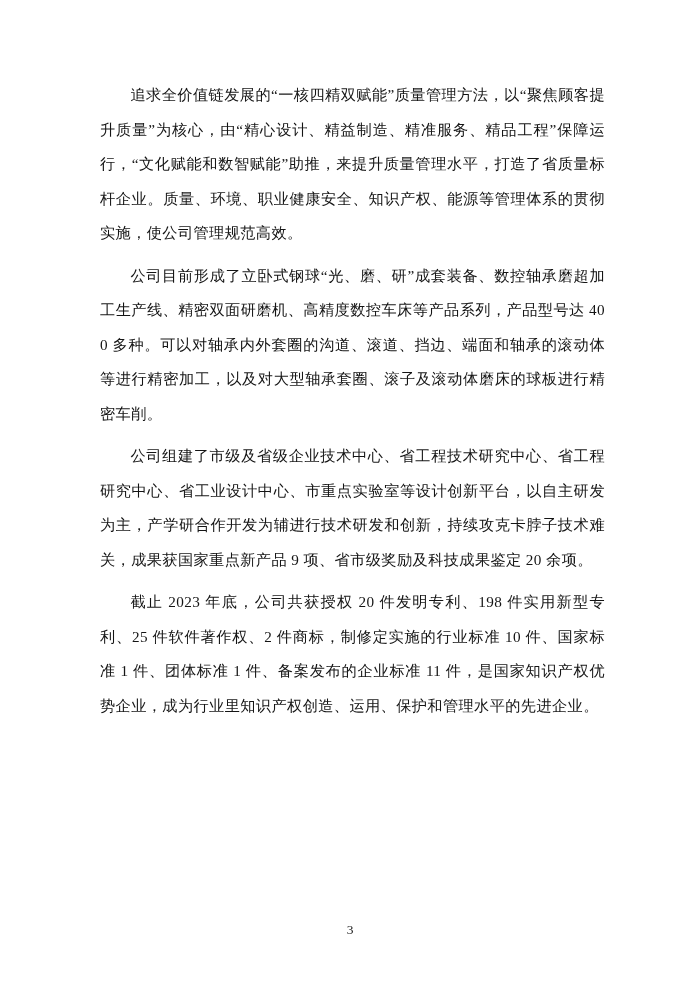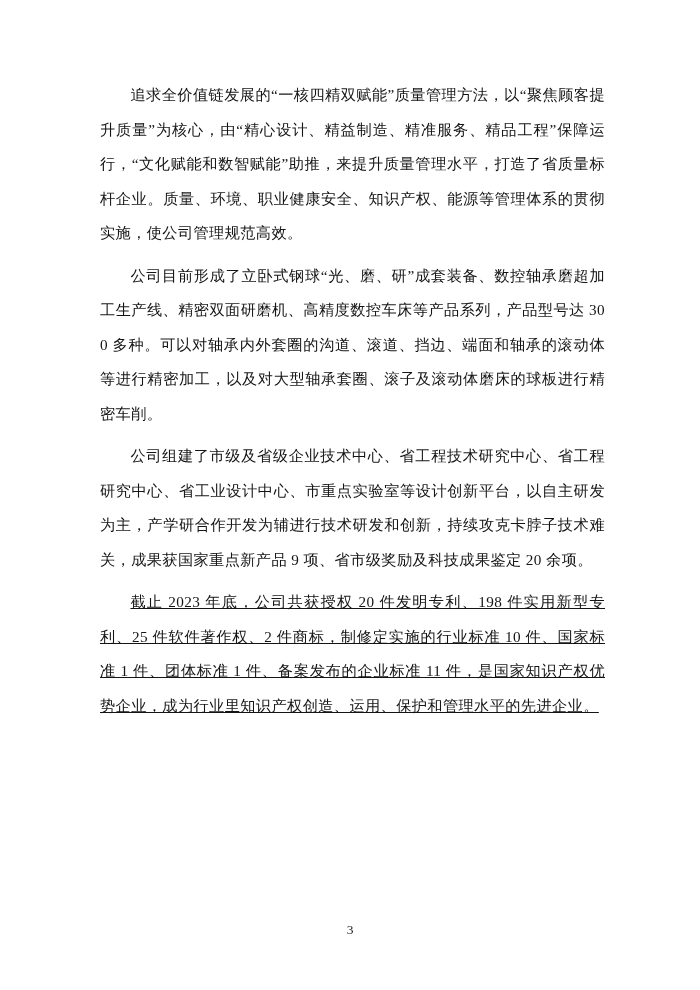--- a/index.html
+++ b/index.html
@@ -32,37 +32,36 @@
     line-height: 34.5px;
     letter-spacing: 0.4px;
     text-align: justify;
     text-justify: inter-ideograph;
     margin: 0 0 8px 0;
     color: #141414;
     word-break: break-all;
   }
   .para:last-of-type {
     margin-bottom: 0;
-    text-decoration: underline;
   }
   .page-number {
     position: absolute;
     left: 0;
     right: 0;
     bottom: 52px;
     text-align: center;
     font-size: 13.5px;
     color: #1a1a1a;
     font-family: "Liberation Serif", serif;
   }
 </style>
 </head>
 <body>
 
 <div class="page">
   <div class="doc-body">
     <p class="para">追求全价值链发展的“一核四精双赋能”质量管理方法，以“聚焦顾客提升质量”为核心，由“精心设计、精益制造、精准服务、精品工程”保障运行，“文化赋能和数智赋能”助推，来提升质量管理水平，打造了省质量标杆企业。质量、环境、职业健康安全、知识产权、能源等管理体系的贯彻实施，使公司管理规范高效。</p>
-    <p class="para">公司目前形成了立卧式钢球“光、磨、研”成套装备、数控轴承磨超加工生产线、精密双面研磨机、高精度数控车床等产品系列，产品型号达 300 多种。可以对轴承内外套圈的沟道、滚道、挡边、端面和轴承的滚动体等进行精密加工，以及对大型轴承套圈、滚子及滚动体磨床的球板进行精密车削。</p>
+    <p class="para">公司目前形成了立卧式钢球“光、磨、研”成套装备、数控轴承磨超加工生产线、精密双面研磨机、高精度数控车床等产品系列，产品型号达 400 多种。可以对轴承内外套圈的沟道、滚道、挡边、端面和轴承的滚动体等进行精密加工，以及对大型轴承套圈、滚子及滚动体磨床的球板进行精密车削。</p>
     <p class="para">公司组建了市级及省级企业技术中心、省工程技术研究中心、省工程研究中心、省工业设计中心、市重点实验室等设计创新平台，以自主研发为主，产学研合作开发为辅进行技术研发和创新，持续攻克卡脖子技术难关，成果获国家重点新产品 9 项、省市级奖励及科技成果鉴定 20 余项。</p>
     <p class="para">截止 2023 年底，公司共获授权 20 件发明专利、198 件实用新型专利、25 件软件著作权、2 件商标，制修定实施的行业标准 10 件、国家标准 1 件、团体标准 1 件、备案发布的企业标准 11 件，是国家知识产权优势企业，成为行业里知识产权创造、运用、保护和管理水平的先进企业。</p>
   </div>
   <div class="page-number">3</div>
 </div>
 
 </body></html>

